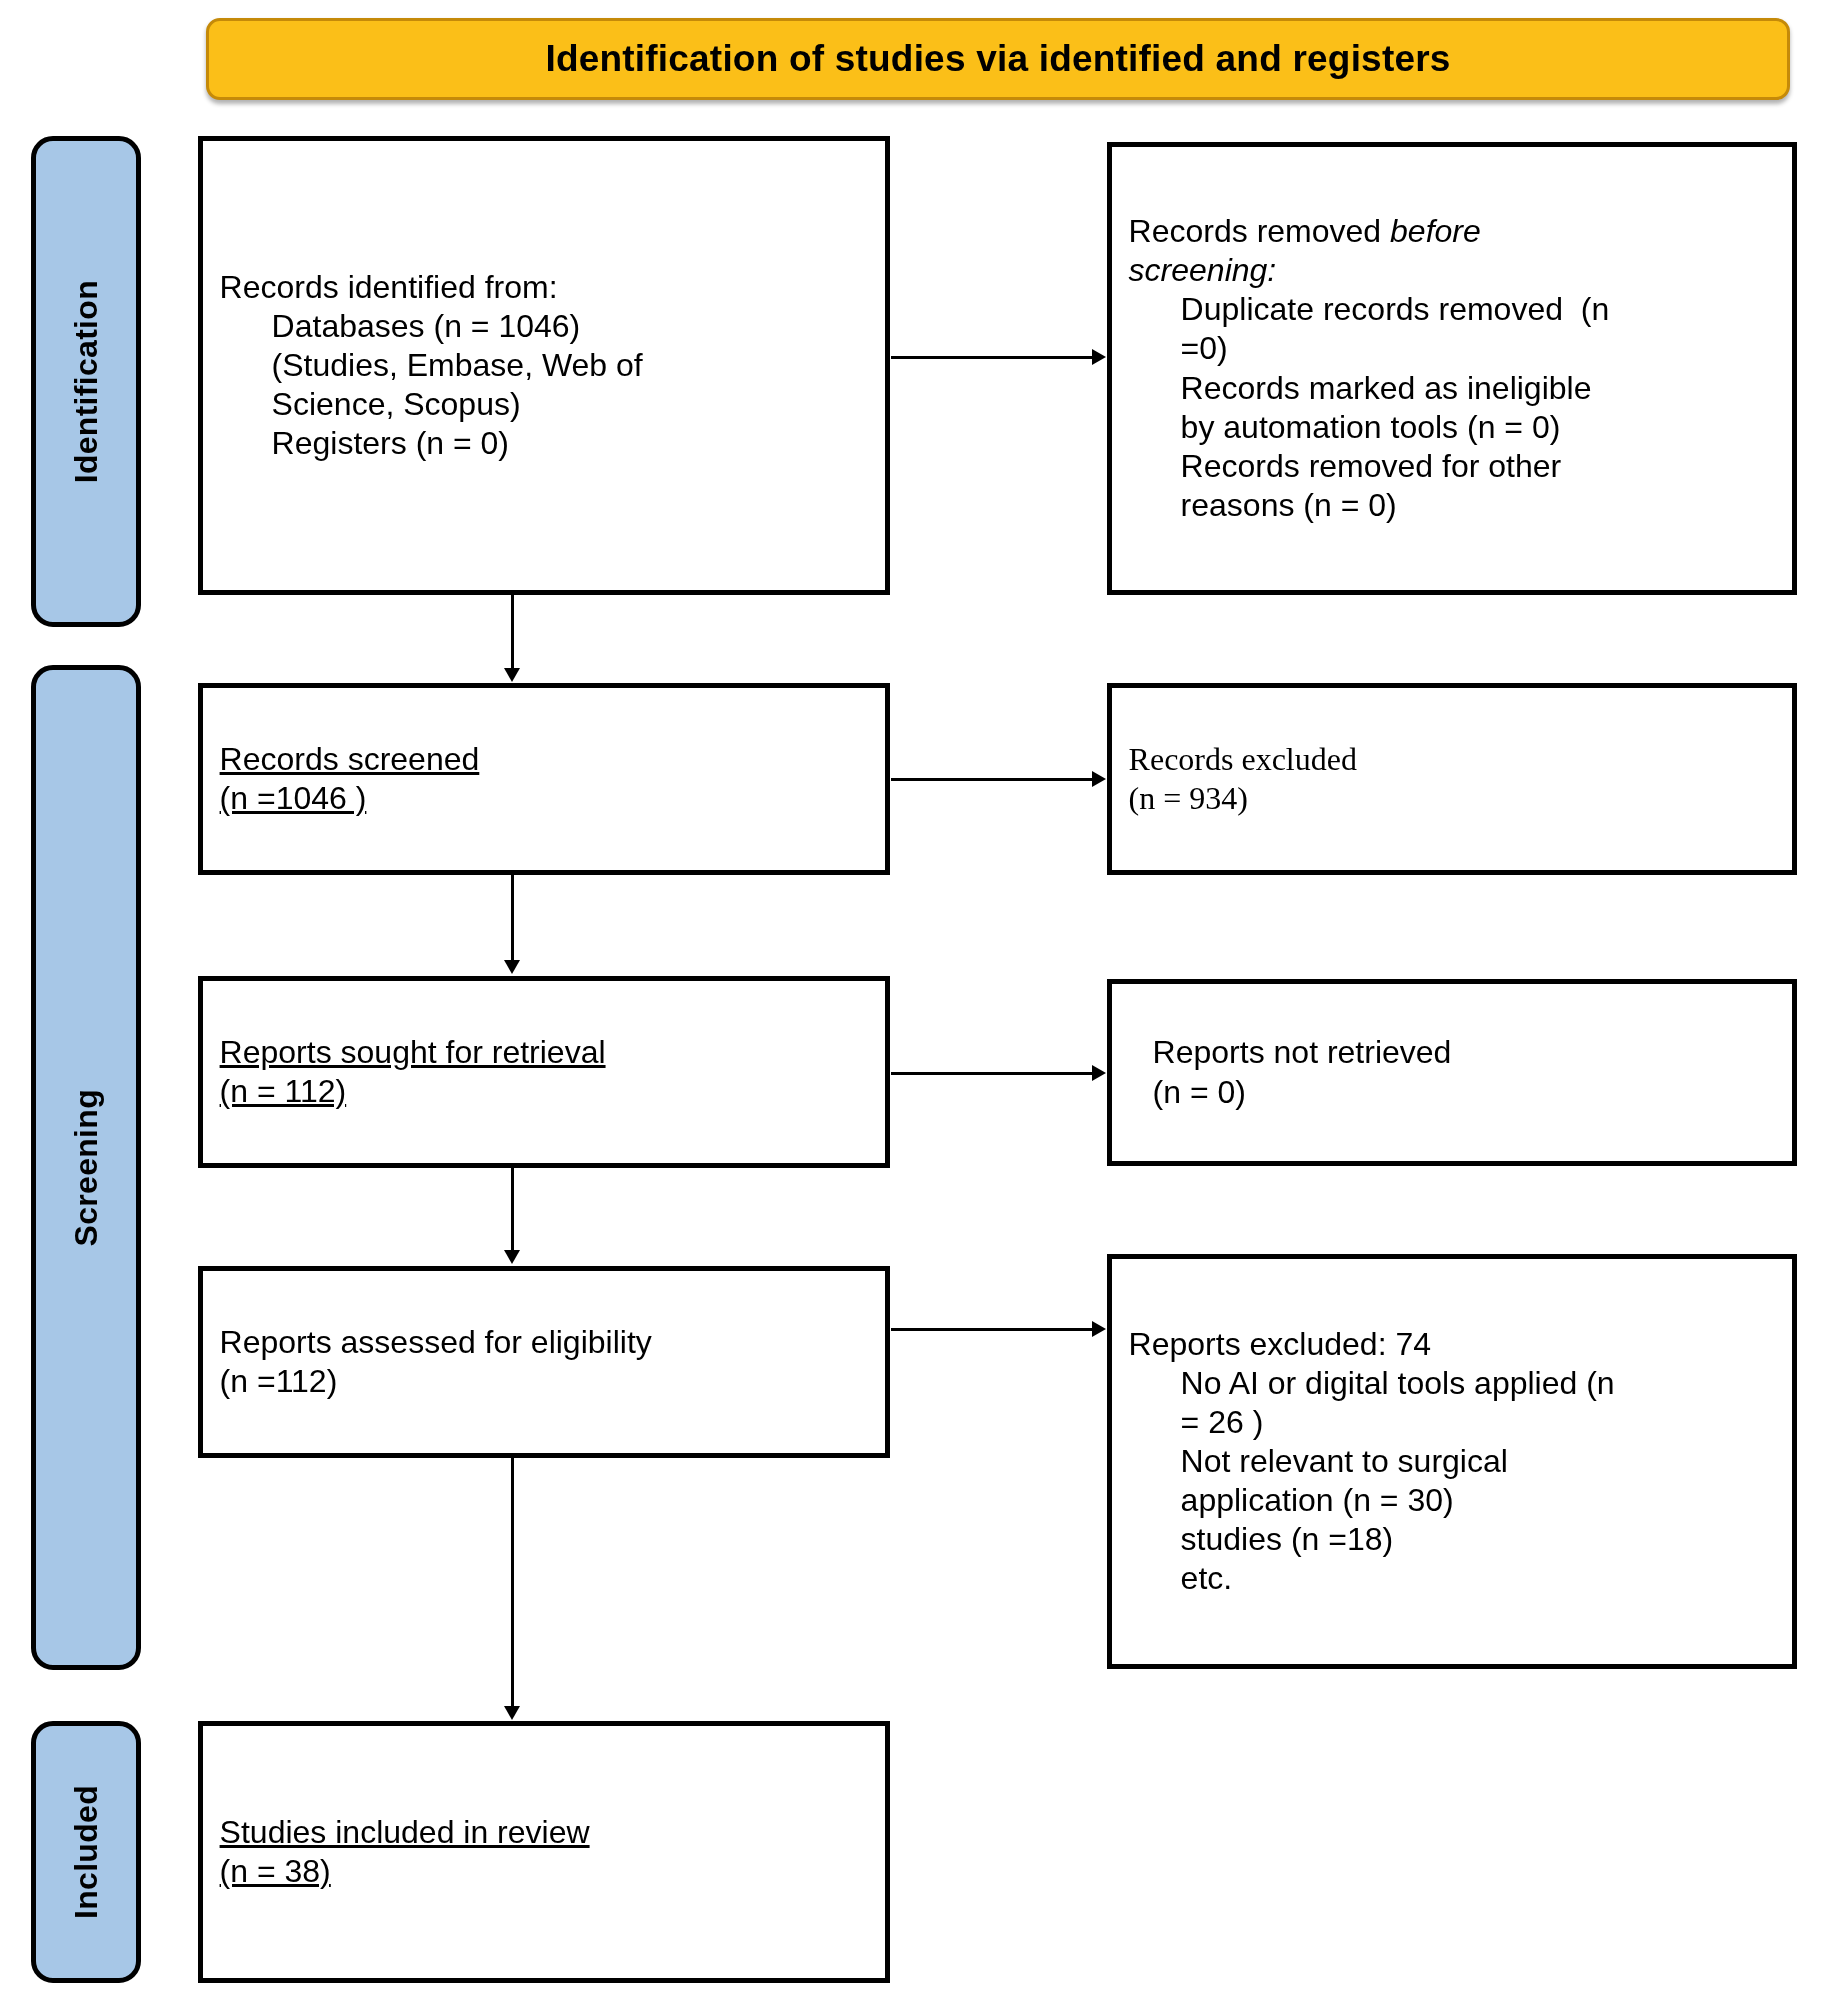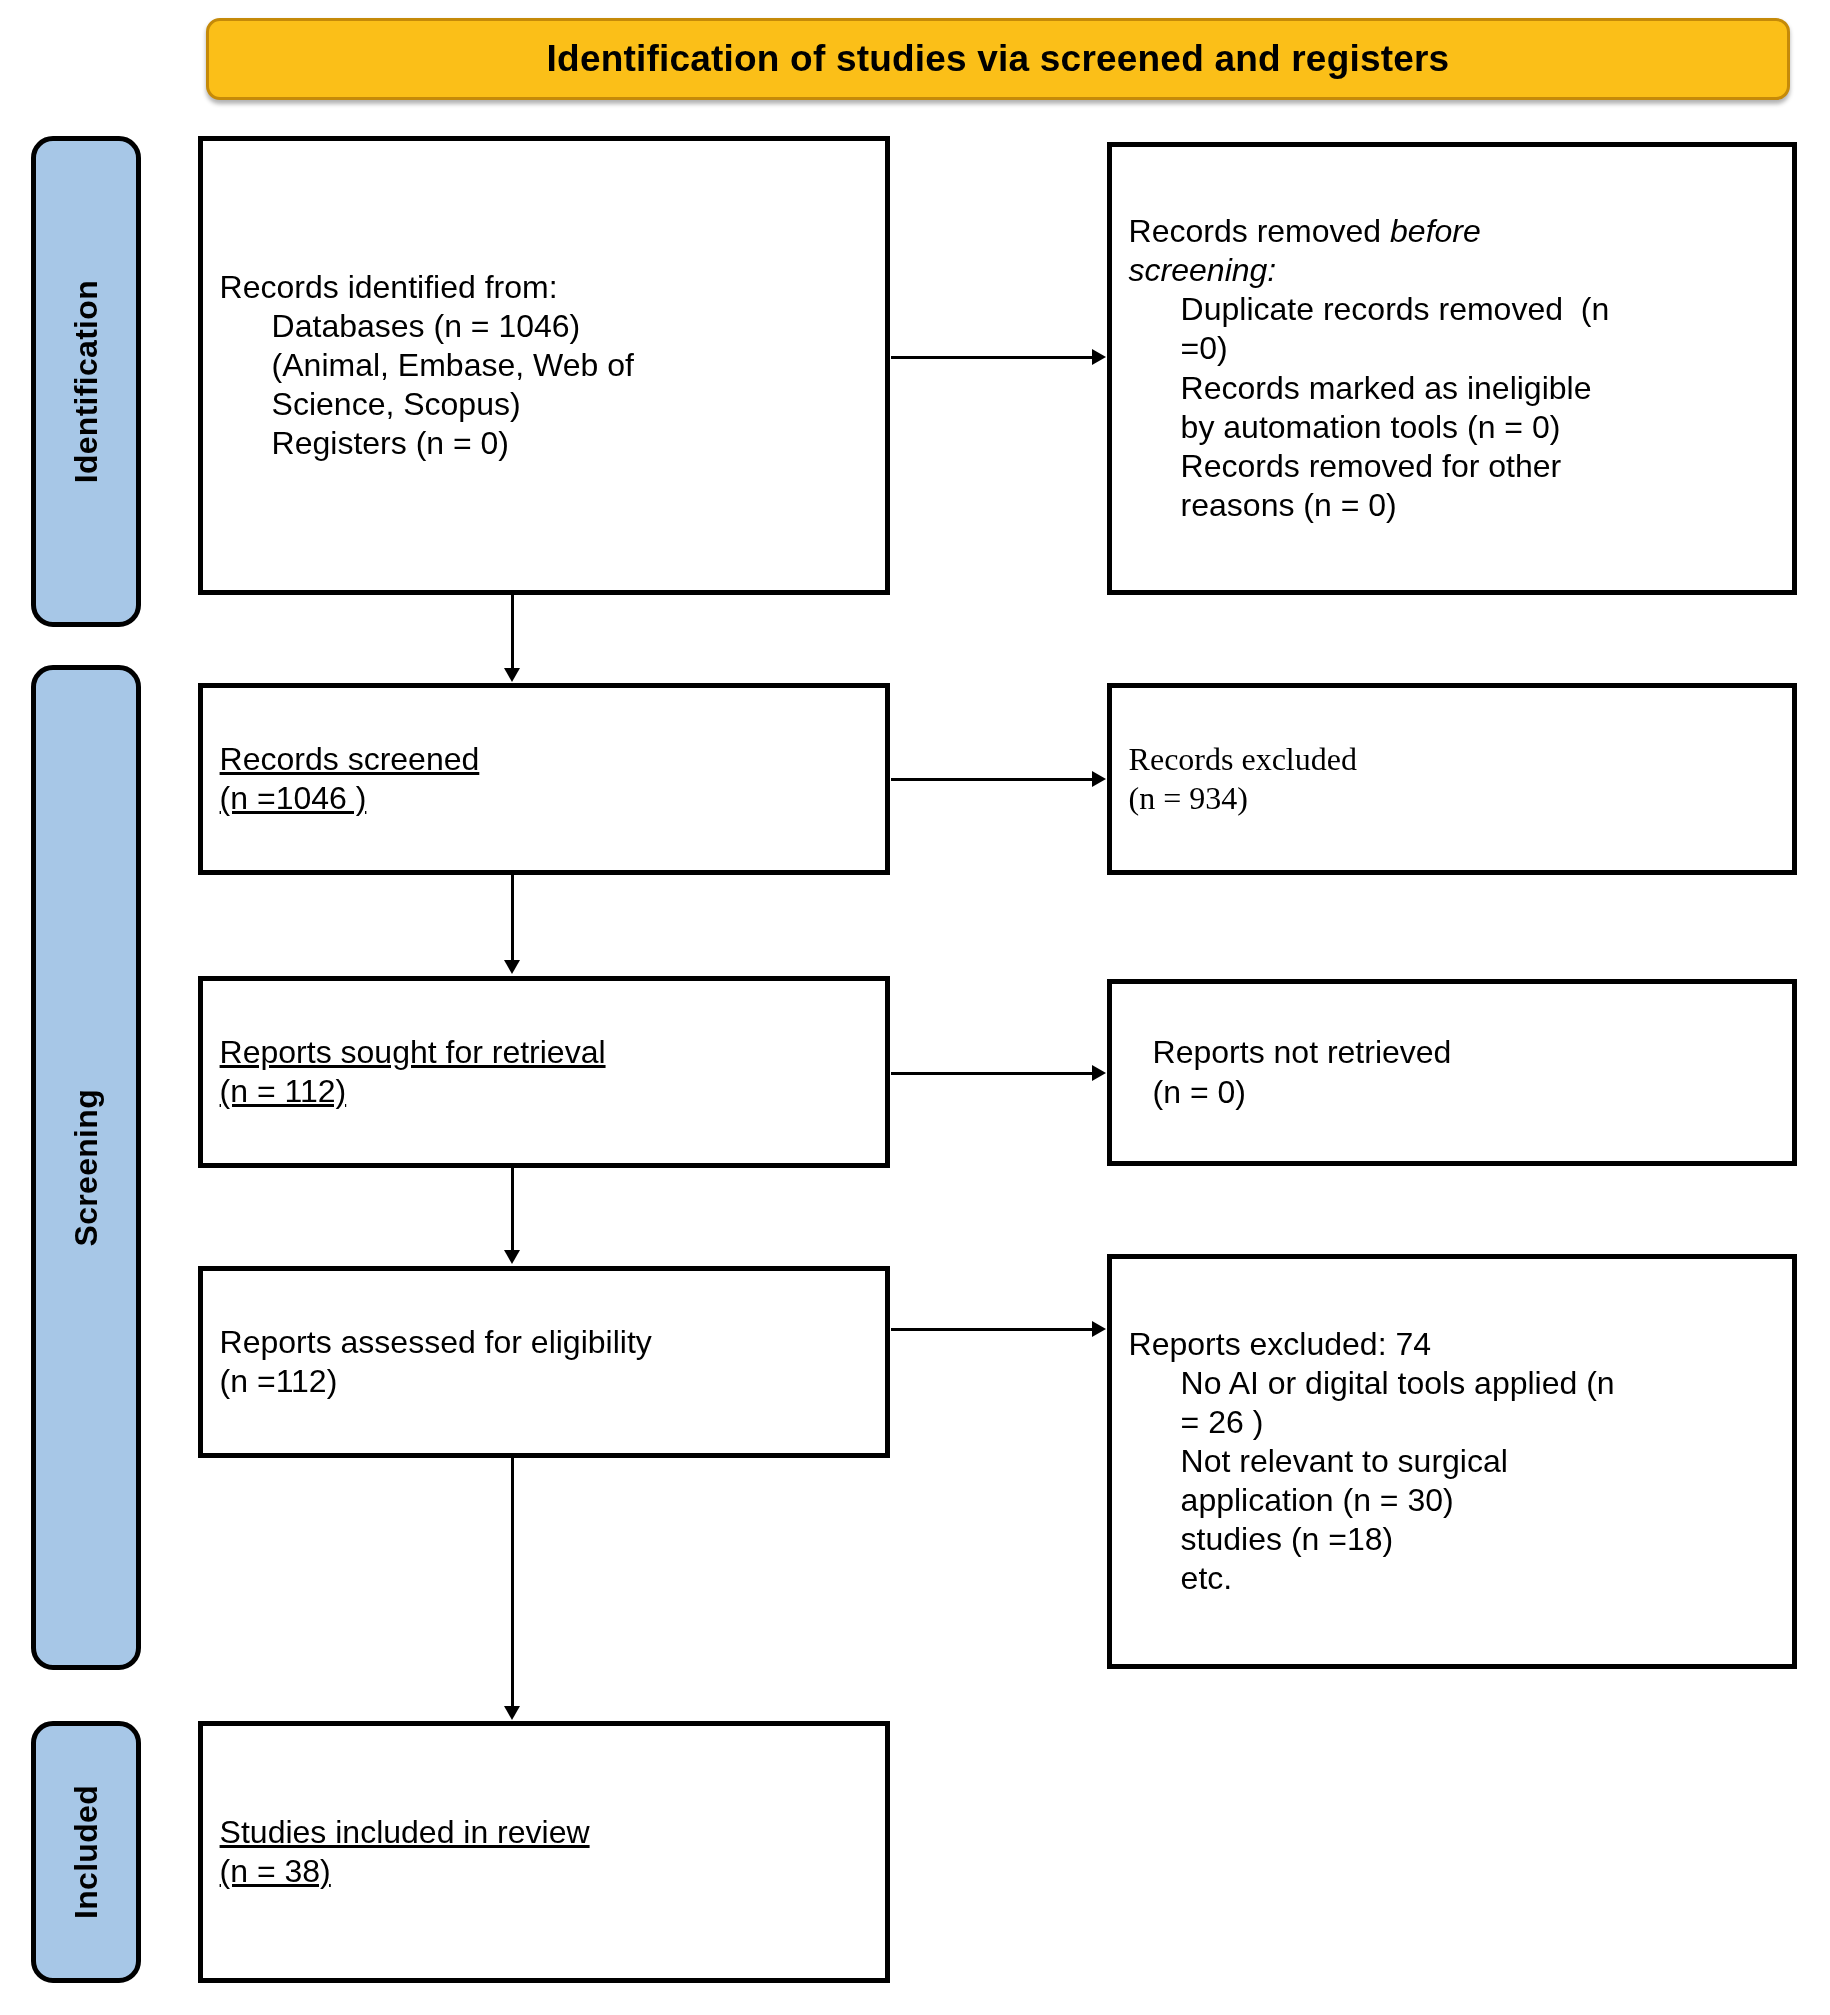--- a/index.html
+++ b/index.html
@@ -107,40 +107,40 @@
     border-bottom: 8.3px solid transparent;
     border-left: 14px solid #000000;
   }
 </style>
 </head>
 <body>
 
 <div id="canvas">
 
   <div class="banner">
-    <div class="banner-title">Identification of studies via screened and registers</div>
+    <div class="banner-title">Identification of studies via identified and registers</div>
   </div>
 
   <div class="stage-bar" style="left:31px; top:136px; width:110px; height:491px;">
     <span class="stage-bar-label">Identification</span>
   </div>
 
   <div class="stage-bar" style="left:31px; top:665px; width:110px; height:1005px;">
     <span class="stage-bar-label">Screening</span>
   </div>
 
   <div class="stage-bar" style="left:31px; top:1721px; width:110px; height:262px;">
     <span class="stage-bar-label">Included</span>
   </div>
 
   <div class="box" style="left:198px; top:136px; width:692px; height:459px;">
     <div class="box-text">
         <span class="ln">Records identified from:</span>
         <span class="ln ind">Databases (n = 1046)</span>
-        <span class="ln ind">(Animal, Embase, Web of</span>
+        <span class="ln ind">(Studies, Embase, Web of</span>
         <span class="ln ind">Science, Scopus)</span>
         <span class="ln ind">Registers (n = 0)</span>
       </div>
   </div>
 
   <div class="box" style="left:1107px; top:142px; width:690px; height:453px;">
     <div class="box-text">
         <span class="ln">Records removed <span class="ital">before</span></span>
         <span class="ln ital">screening:</span>
         <span class="ln ind">Duplicate records removed  (n</span>

